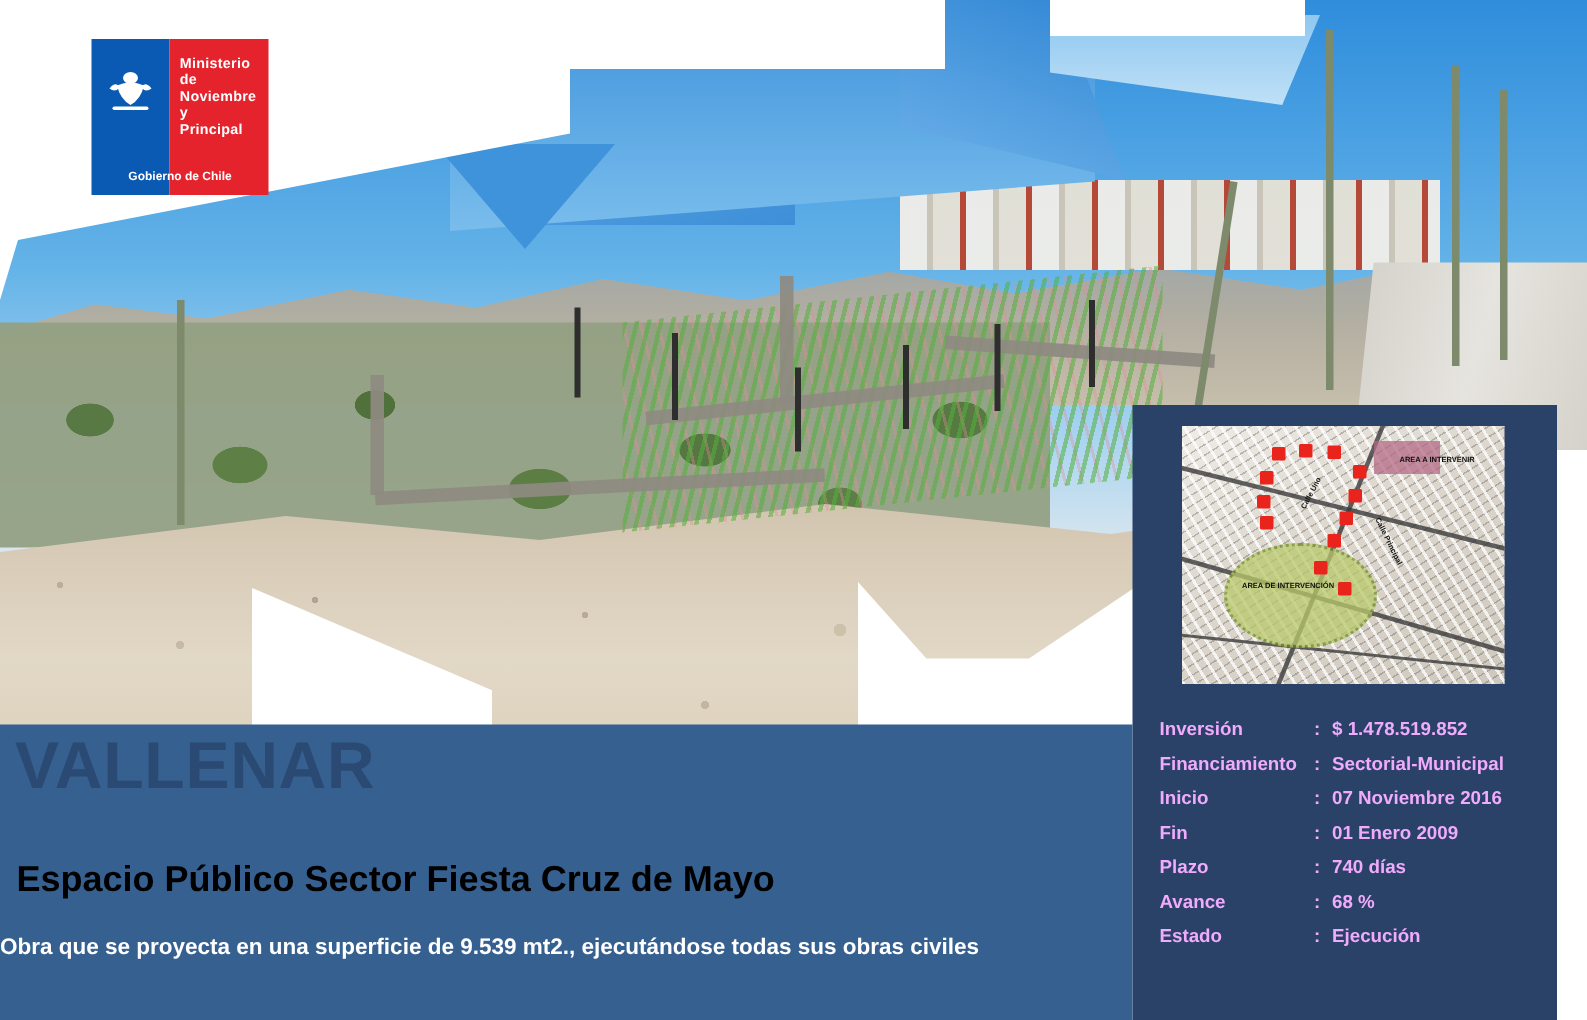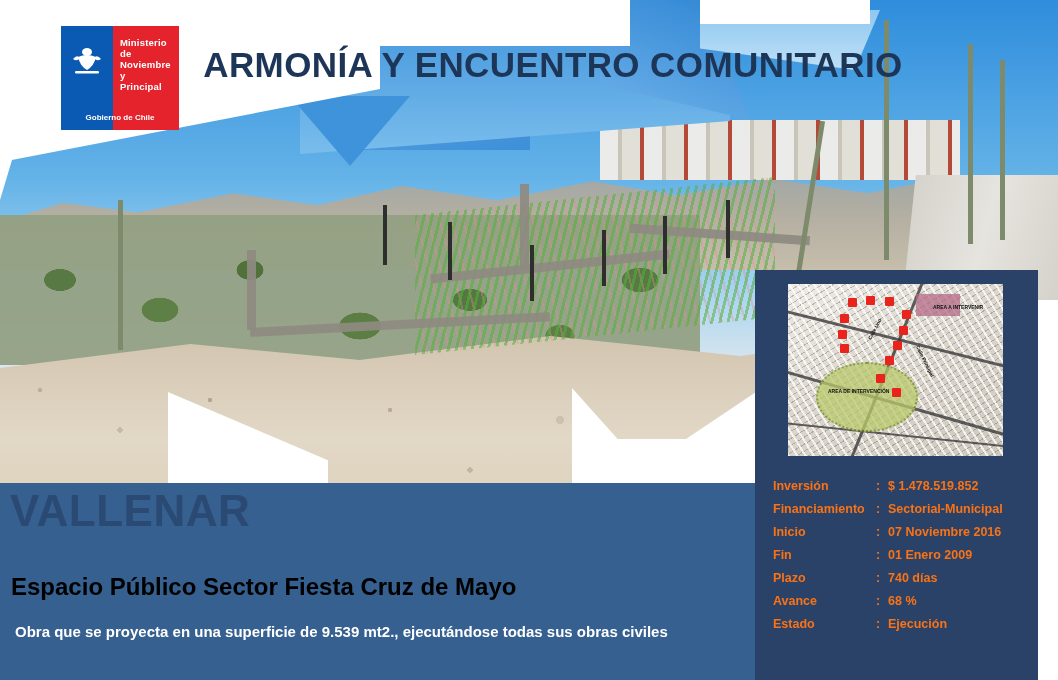--- a/index.html
+++ b/index.html
@@ -131,31 +131,31 @@
   .map-lbl{position:absolute;font-size:5px;font-weight:700;color:#111;white-space:nowrap;}
   .map-lbl-area{left:40px;top:104px;}
   .map-lbl-r{left:145px;top:20px;}
   .map-lbl-v{left:75px;top:42px;transform:rotate(-62deg);}
   .map-lbl-c{left:120px;top:74px;transform:rotate(64deg);}
 
   
   .info-panel{position:absolute;left:755px;top:466px;width:283px;height:214px;background:#2b4268;
               padding:0;box-sizing:border-box;}
   .info-rows{position:absolute;left:18px;top:13px;width:250px;}
-  .info-row{display:flex;align-items:flex-end;margin-bottom:9px;color:#f97316;font-size:12.5px;font-weight:700;}
+  .info-row{display:flex;align-items:flex-end;margin-bottom:9px;color:#f0abfc;font-size:12.5px;font-weight:700;}
   .info-k{width:103px;flex:0 0 103px;}
   .info-c{width:12px;flex:0 0 12px;}
   .info-v{flex:1;}
 
   
   .band{position:absolute;left:0;top:483px;width:755px;height:197px;background:#36608f;}
   .city-name{position:absolute;left:10px;top:487px;color:#2a4a74;font-size:44px;font-weight:700;letter-spacing:.5px;line-height:48px;}
   .ptype{position:absolute;left:11px;top:542px;color:#ffffff;font-size:22px;font-weight:700;}
   .pname{position:absolute;left:11px;top:573px;color:#000000;font-size:24px;font-weight:700;}
-  .pdesc{position:absolute;left:15px;top:620px;width:735px;color:#ffffff;font-size:15px;font-weight:700;
+  .pdesc{position:absolute;left:0;top:620px;width:735px;color:#ffffff;font-size:15px;font-weight:700;
          line-height:24px;text-align:justify;}
   .pdesc span{display:inline;}
 </style>
 </head>
 <body>
 
 <div class="poster">
 
   <div class="photo-stage">
     <div class="pano"></div>
@@ -216,21 +216,20 @@
     <div class="logo-red">
       <div class="logo-txt">
         <div>Ministerio de</div>
         <div>Noviembre y</div>
         <div>Principal</div>
       </div>
     </div>
     <div class="logo-gob">Gobierno de Chile</div>
   </div>
 
-  <div class="headline">ARMONÍA Y ENCUENTRO COMUNITARIO</div>
 
   <div class="map-panel">
     <div class="map-img">
       <div class="map-road mr1"></div>
       <div class="map-road mr2"></div>
       <div class="map-road mr3"></div>
       <div class="map-road mr4"></div>
       <div class="map-pink"></div>
       <div class="map-blob"></div>
 

